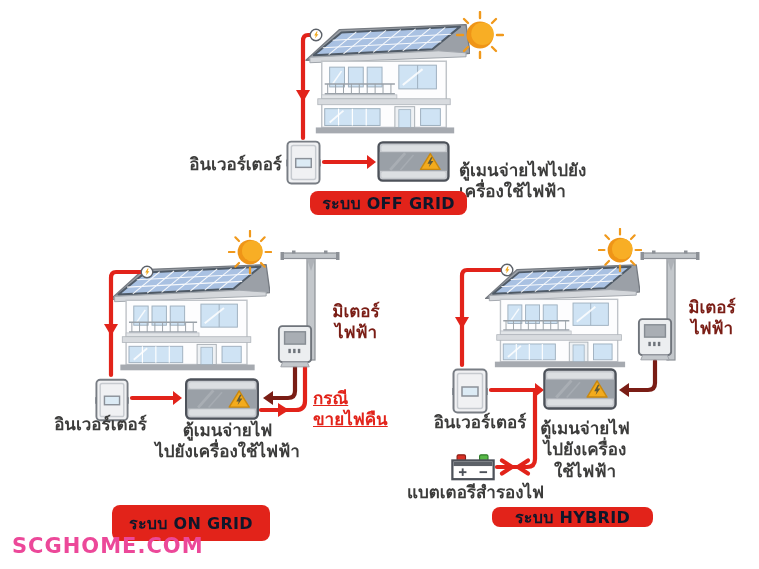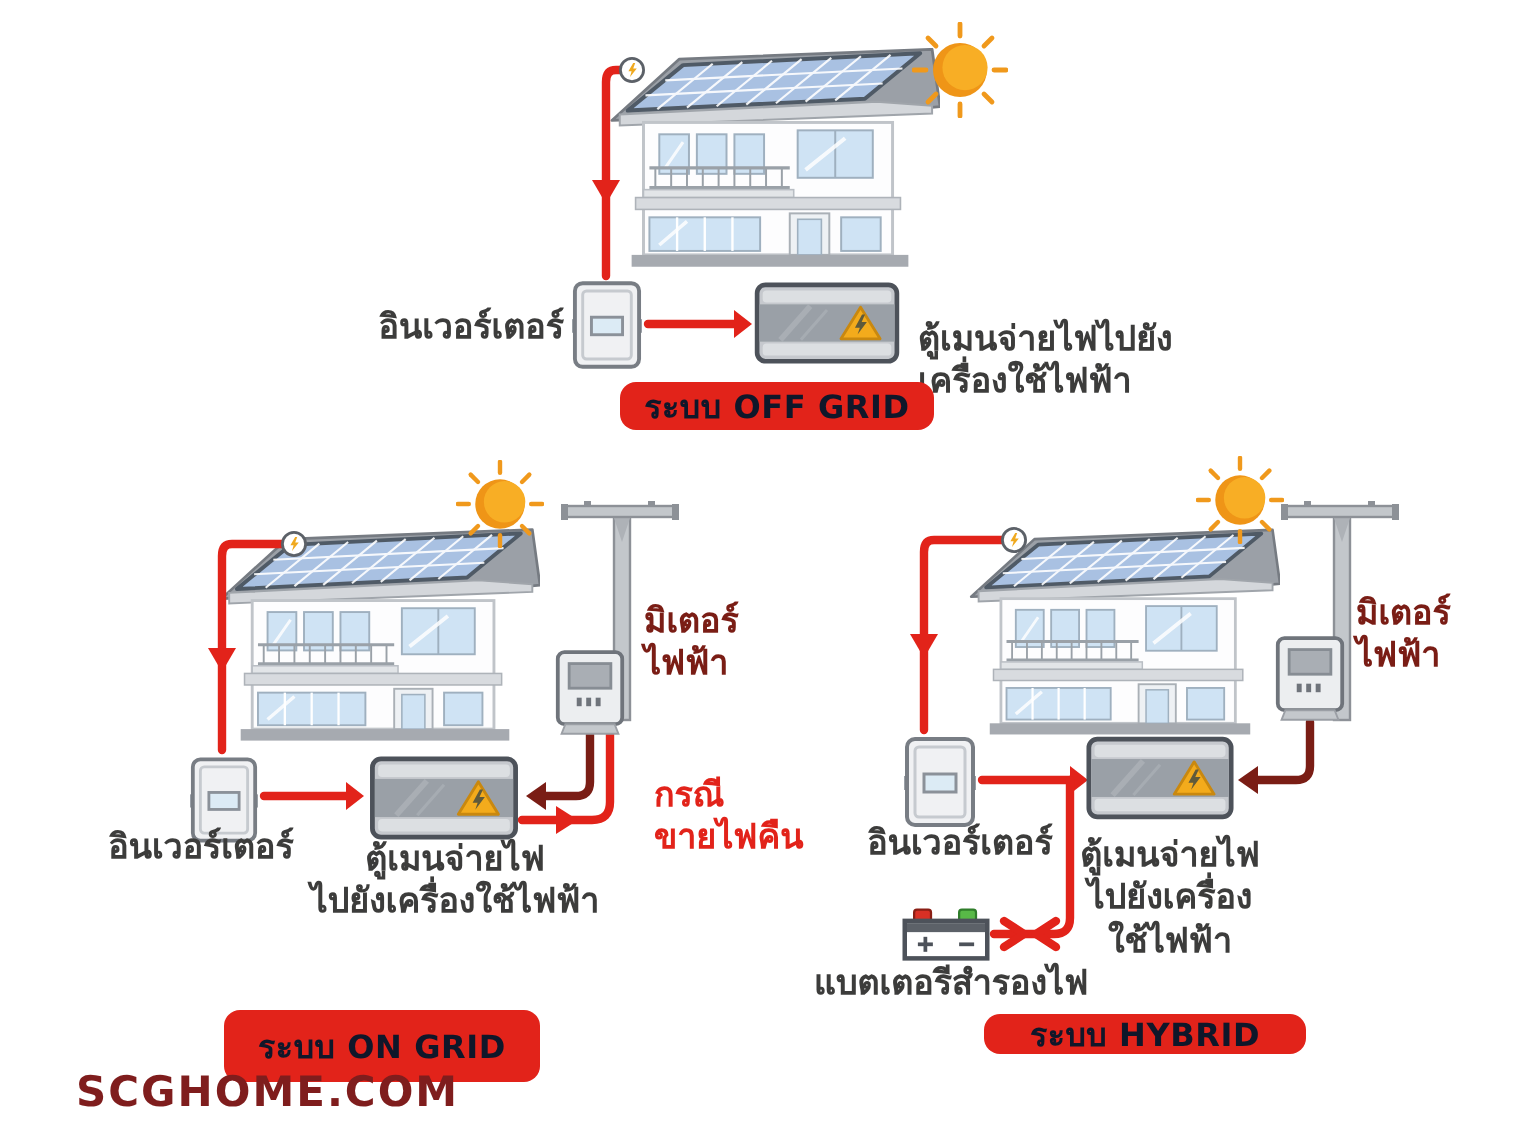--- a/index.html
+++ b/index.html
@@ -4,26 +4,26 @@
 <style>
   html,body{margin:0;padding:0;background:#fff;}
   .stage{position:relative;width:759px;height:569px;background:#ffffff;overflow:hidden;
          font-family:"DejaVu Sans","Liberation Sans",sans-serif;}
   .diagram{position:absolute;}
   .abs{position:absolute;}
   .wires{position:absolute;left:0;top:0;pointer-events:none;}
   .lbl{position:absolute;font-size:17px;font-weight:600;color:#3c3c3b;line-height:1.25;white-space:pre-line;}
   .lbl.right{text-align:right;}
   .lbl.center{text-align:center;}
-  .lbl.darkred{color:#7a1d15;font-weight:700;}
+  .lbl.darkred{color:#7a1d15;font-weight:700;text-align:center;}
   .lbl.red{color:#e2231a;font-weight:700;}
   .badge{position:absolute;display:flex;align-items:center;justify-content:center;
          background:#e2231a;color:#0f172a;font-weight:700;font-size:16px;border-radius:8px;
          letter-spacing:.3px;white-space:nowrap;}
-  .watermark{position:absolute;left:38px;top:534px;font-size:21px;font-weight:700;color:#7f1d1d;letter-spacing:1px;}
+  .watermark{position:absolute;left:12px;top:534px;font-size:21px;font-weight:700;color:#ec4899;letter-spacing:1px;}
   svg{display:block;}
 </style>
 </head>
 <body>
 
 <svg width="0" height="0" style="position:absolute">
   <defs>
     <g id="sym-sun">
       <g stroke="#f0991c" stroke-width="2.4" stroke-linecap="round">
         <line x1="24" y1="7" x2="24" y2="1"></line>
@@ -203,21 +203,21 @@
         <use href="#sym-panel"></use>
       </svg>
     <svg class="abs" style="left:247px;top:96px" width="36" height="44" viewBox="0 0 38 46">
         <use href="#sym-meter"></use>
       </svg>
     <div class="lbl center" style="left:3px;top:186px;width:135px;">อินเวอร์เตอร์</div>
     <div class="lbl center" style="left:125px;top:192px;width:145px;">ตู้เมนจ่ายไฟ
 ไปยังเครื่องใช้ไฟฟ้า</div>
     <div class="lbl darkred" style="left:292px;top:73px;width:68px;">มิเตอร์
 ไฟฟ้า</div>
-    <div class="lbl red" style="left:297px;top:160px;width:77px;">กรณี
+    <div class="lbl red" style="left:283px;top:160px;width:77px;text-decoration:underline;">กรณี
 ขายไฟคืน</div>
     <div class="badge" style="left:82px;top:277px;width:158px;height:36px;">ระบบ ON GRID</div>
   </div>
 
   <div class="diagram" style="left:405px;top:228px;width:354px;height:307px;">
     <svg class="abs" style="left:235px;top:22px" width="60" height="112" viewBox="0 0 60 112">
         <use href="#sym-pole"></use>
       </svg>
     <svg class="abs" style="left:75px;top:36px" width="160" height="106" viewBox="0 0 172 112">
         <use href="#sym-house"></use>

